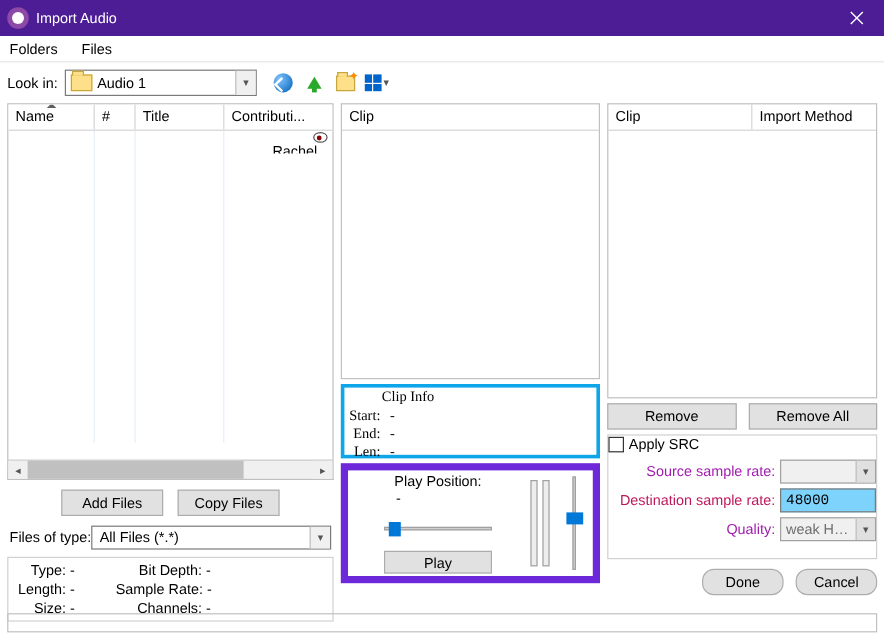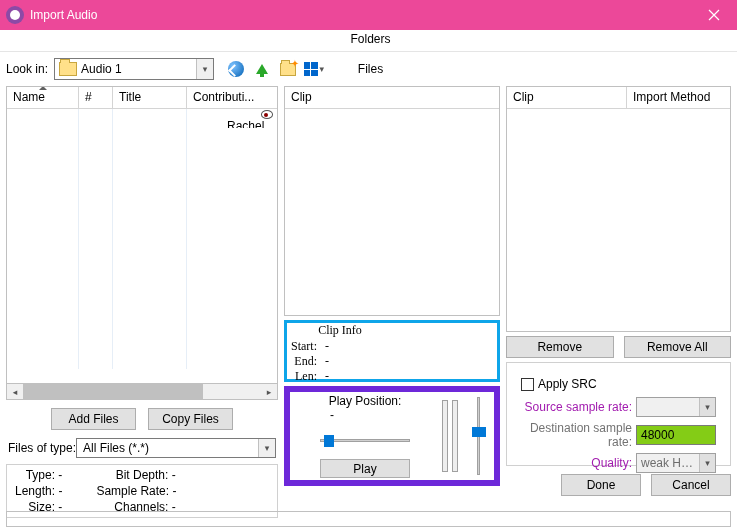--- a/index.html
+++ b/index.html
@@ -7,21 +7,21 @@
     margin: 0;
     font-family: "Segoe UI", Tahoma, sans-serif;
     font-size: 12px;
     background: #fff;
     color: #000;
     width: 737px;
     height: 532px;
     overflow: hidden;
   }
   .titlebar {
-    background: #ec4899;
+    background: #4c1d95;
     color: #fff;
     height: 30px;
     display: flex;
     align-items: center;
     padding-left: 6px;
   }
   .titlebar .tb-icon {
     width: 18px; height: 18px;
     background: #8c4aa6;
     border-radius: 50%;
@@ -33,21 +33,20 @@
     width: 10px; height: 10px; background: #fff; border-radius: 50%;
   }
   .titlebar .tb-title { flex: 1; font-size: 12px; }
   .titlebar .close {
     width: 46px; height: 30px; display: flex; align-items: center; justify-content: center;
     color: #fff; font-size: 14px;
   }
   .menubar {
     height: 22px; display: flex; align-items: center; padding-left: 4px; gap: 12px;
     border-bottom: 1px solid #e5e5e5;
-    flex-direction: column;
   }
   .menubar span { padding: 2px 4px; }
   .lookin-row {
     display: flex; align-items: center; gap: 6px; padding: 6px;
   }
   .lookin-label { }
   .folder-select {
     width: 160px;
     height: 22px;
     border: 1px solid #7a7a7a;
@@ -185,35 +184,35 @@
     border:1px solid #c0c0c0; height: 246px; display:flex;flex-direction:column;
   }
   .rl-head { display:flex; height:22px; border-bottom:1px solid #d4d4d4; }
   .rl-col { padding:3px 6px; border-right:1px solid #d4d4d4; }
   .rl-c1 { width: 120px; } .rl-c2 { flex:1; border-right:none; }
   .right-btns { display:flex; gap:10px; }
   .right-btns .btn { flex:1; }
 
   .src-box {
     border:1px solid #d0d0d0;
-    padding: 14px;
+    padding: 0;
     display:flex;flex-direction:column;gap: 6px;
     position: relative;
     height: 104px;
   }
   .chk { display:flex;align-items:center;gap:4px; }
   .chk .box { width:13px;height:13px;border:1px solid #333;background:#fff; }
   .src-grid { display:grid; grid-template-columns: 1fr 80px; gap: 4px 4px; align-items:center; }
   .src-grid .lbl { text-align:right; color:#a21caf; }
   .graysel { height:20px; border:1px solid #a0a0a0; background:#f0f0f0; display:flex;align-items:center;padding-left:4px;position:relative; color:#6d6d6d; }
   .graysel .drop { position:absolute; right:0; top:0; width:16px; height:100%; background:#e0e0e0; border-left:1px solid #c0c0c0; display:flex;align-items:center;justify-content:center; }
-  .inputtxt { height:20px;border:1px solid #7a7a7a;padding:2px 4px;background:#84cc16; }
+  .inputtxt { height:20px;border:1px solid #7a7a7a;padding:2px 4px;background:#7dd3fc;font-family:Liberation Mono, monospace; }
 
   .bottom-btns { display:flex; gap:10px; justify-content:flex-end; margin-top:4px;}
-  .bottom-btns .btn { width: 80px; }
+  .bottom-btns .btn { width: 68px; border-radius: 10px; }
 
   .statusbar {
     position: absolute; left:6px; right:6px; bottom:5px; height:16px;
     border:1px solid #c0c0c0;
   }
   .chev { font-size: 9px; color:#555; }
   .ellip { white-space:nowrap;overflow:hidden;text-overflow:ellipsis; }
 </style>
 </head>
 <body>
@@ -395,21 +394,21 @@
         <span>Apply SRC</span>
       </div>
       <div class="src-grid">
         <div class="lbl">Source sample rate:</div>
         <div class="graysel">
             <span></span>
             <div class="drop">
               <span class="chev">▾</span>
             </div>
           </div>
-        <div class="lbl" style="color:#737373">Destination sample rate:</div>
+        <div class="lbl" style="color:#be185d">Destination sample rate:</div>
         <div class="inputtxt"><span>48000</span></div>
         <div class="lbl">Quality:</div>
         <div class="graysel ellip">
             <span class="ellip" style="max-width:56px">weak Head (Slowest</span>
             <div class="drop">
               <span class="chev">▾</span>
             </div>
           </div>
       </div>
     </div>

